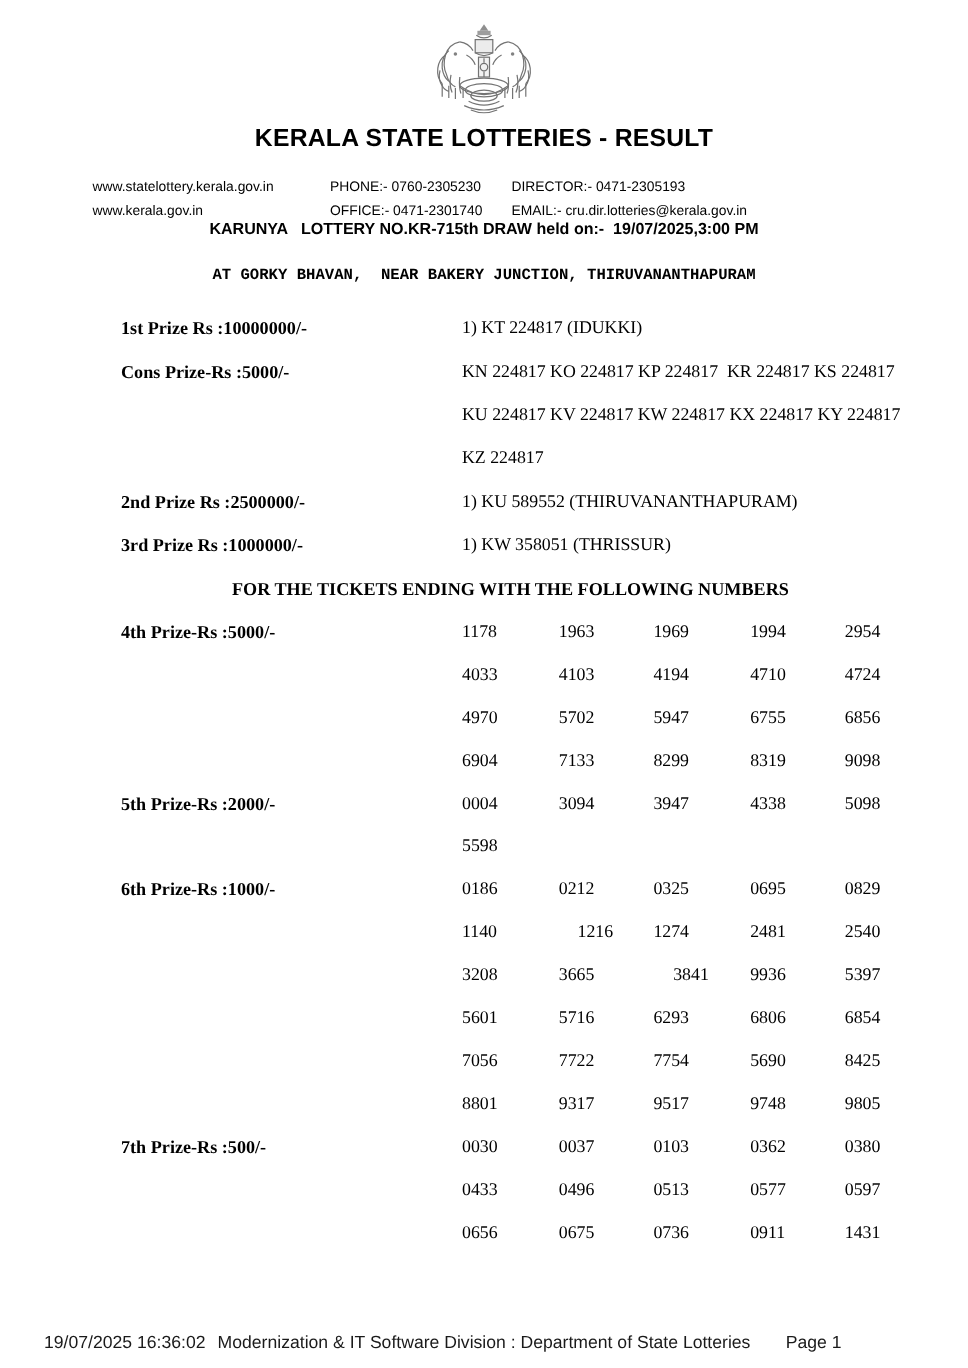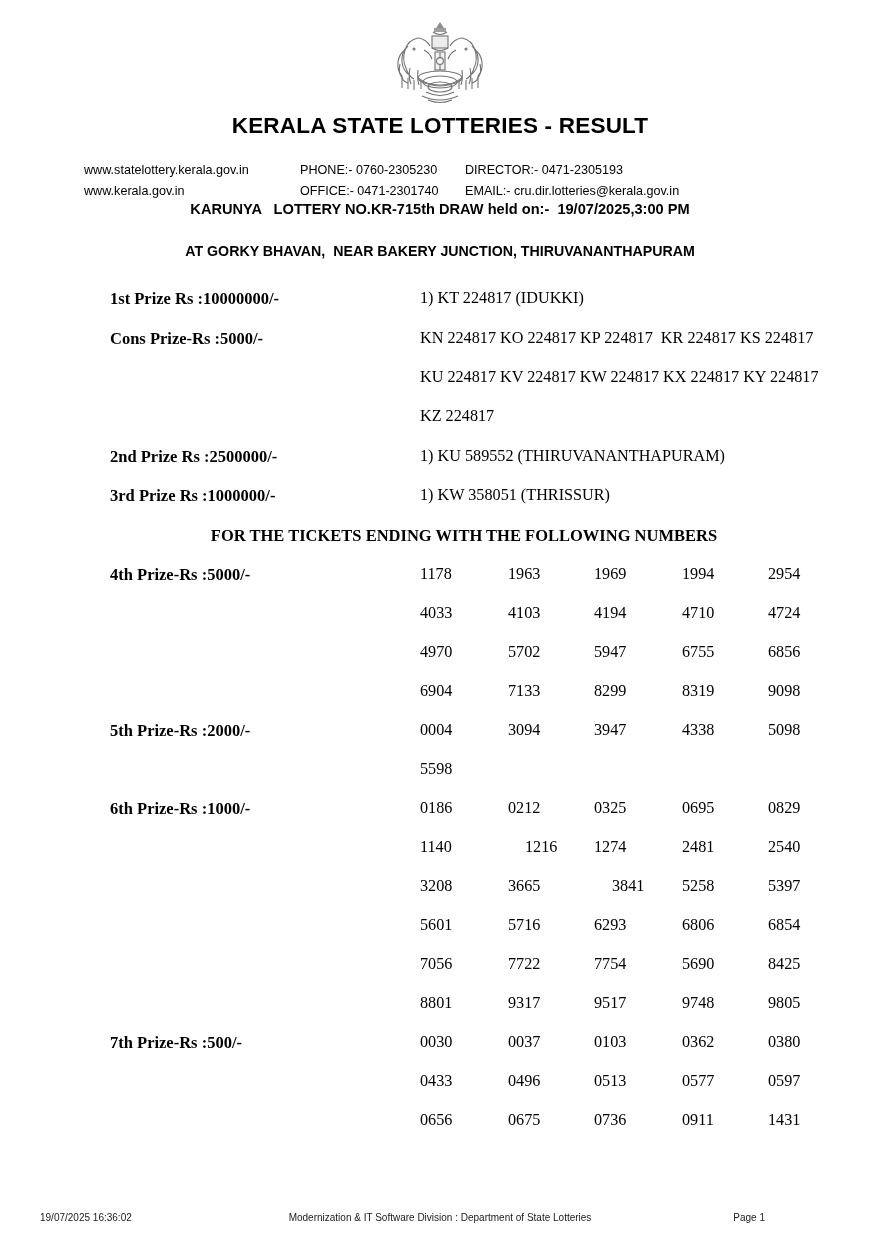--- a/index.html
+++ b/index.html
@@ -83,20 +83,21 @@
   
   .venue-line {
     position: absolute;
     left: 0;
     top: 243px;
     width: 880px;
     text-align: center;
     font-size: 14.2px;
     font-weight: bold;
     white-space: pre;
+    font-family: Liberation Mono, monospace;
   }
 
   
   .body-area {
     position: absolute;
     left: 0;
     top: 289px;
     width: 880px;
     font-family: "Liberation Serif", serif;
     padding-left: 24px;
@@ -147,21 +148,21 @@
     font-family: "Liberation Serif", serif;
   }
 
   
   .footer {
     position: absolute;
     left: 0;
     top: 1212px;
     width: 807px;
     height: 20px;
-    font-size: 10px;
+    font-size: 16px;
     font-family: "Liberation Sans", sans-serif;
     color: #1a1a1a;
   }
   .footer-left {
     position: absolute;
     left: 40px;
     top: 0;
   }
   .footer-center {
     position: absolute;
@@ -318,21 +319,21 @@
           <div class="num-cell" style="left: 658px; top: 0px;">0695</div>
           <div class="num-cell" style="left: 744px; top: 0px;">0829</div>
           <div class="num-cell" style="left: 396px; top: 39px;">1140</div>
           <div class="num-cell" style="left: 484px; top: 39px; margin-left: 17px;">1216</div>
           <div class="num-cell" style="left: 570px; top: 39px;">1274</div>
           <div class="num-cell" style="left: 658px; top: 39px;">2481</div>
           <div class="num-cell" style="left: 744px; top: 39px;">2540</div>
           <div class="num-cell" style="left: 396px; top: 78px;">3208</div>
           <div class="num-cell" style="left: 484px; top: 78px;">3665</div>
           <div class="num-cell" style="left: 588px; top: 78px;">3841</div>
-          <div class="num-cell" style="left: 658px; top: 78px;">5258</div>
+          <div class="num-cell" style="left: 658px; top: 78px;">9936</div>
           <div class="num-cell" style="left: 744px; top: 78px;">5397</div>
           <div class="num-cell" style="left: 396px; top: 117px;">5601</div>
           <div class="num-cell" style="left: 484px; top: 117px;">5716</div>
           <div class="num-cell" style="left: 570px; top: 117px;">6293</div>
           <div class="num-cell" style="left: 658px; top: 117px;">6806</div>
           <div class="num-cell" style="left: 744px; top: 117px;">6854</div>
           <div class="num-cell" style="left: 396px; top: 156px;">7056</div>
           <div class="num-cell" style="left: 484px; top: 156px;">7722</div>
           <div class="num-cell" style="left: 570px; top: 156px;">7754</div>
           <div class="num-cell" style="left: 658px; top: 156px;">5690</div>

